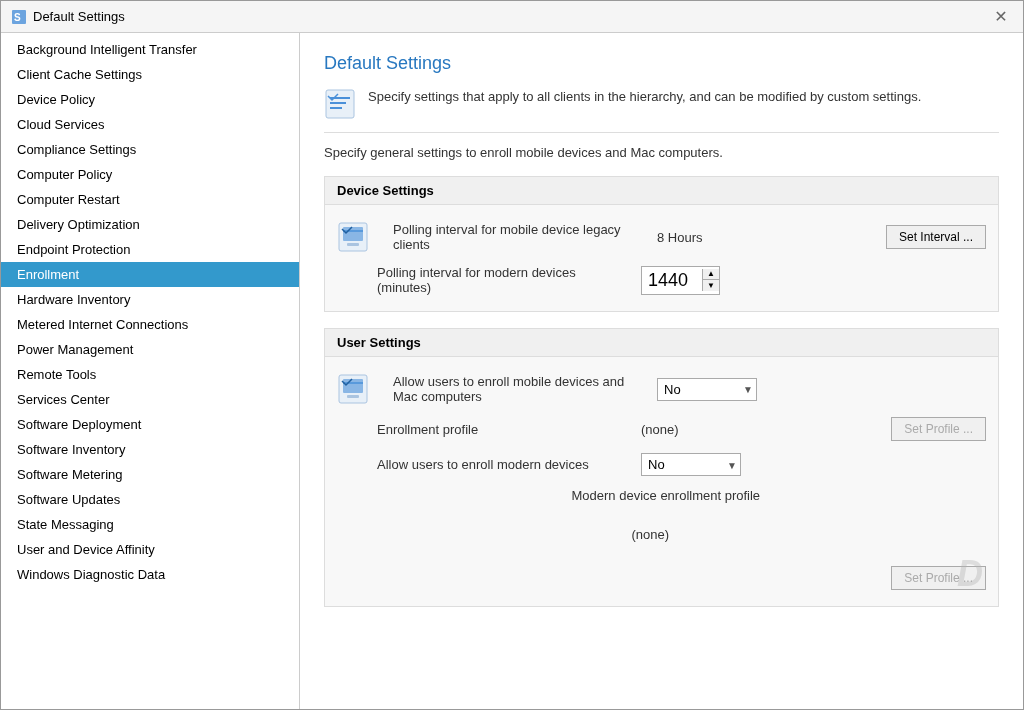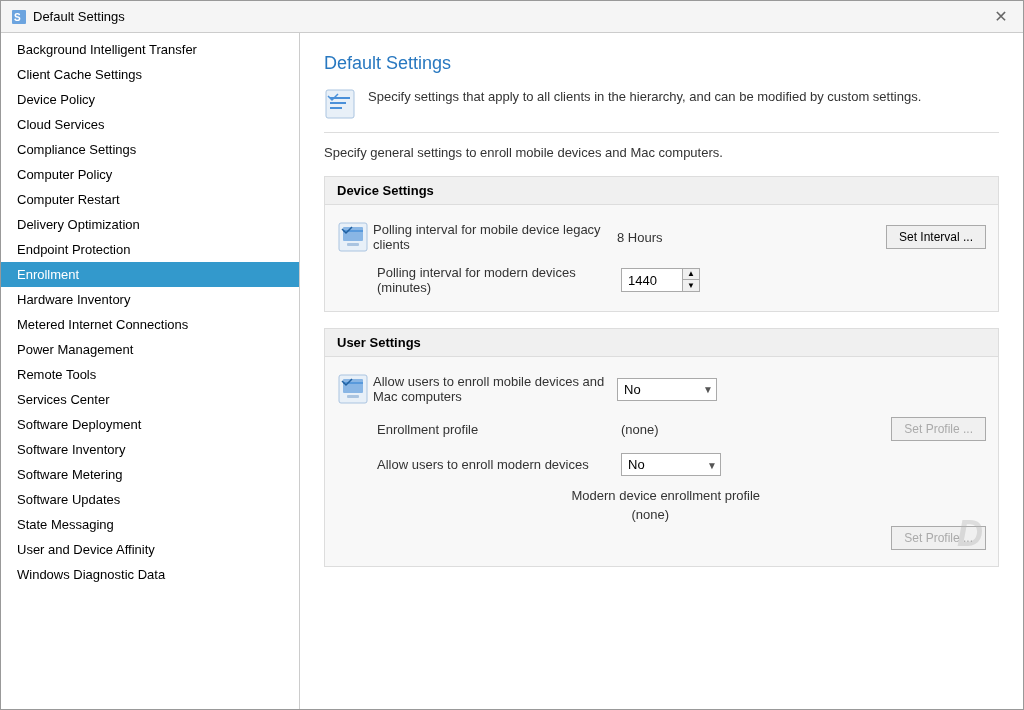--- a/index.html
+++ b/index.html
@@ -121,21 +121,21 @@
       font-weight: bold;
       font-size: 13px;
     }
     .section-content {
       padding: 10px 12px;
     }
     .setting-row {
       display: flex;
       align-items: center;
       padding: 6px 0;
-      gap: 4px;
+      gap: 24px;
     }
     .setting-row-icon {
       width: 32px;
       height: 32px;
       flex-shrink: 0;
     }
     .setting-label {
       flex: 1;
       font-size: 13px;
       color: #333;
@@ -189,21 +189,21 @@
       display: flex;
       align-items: center;
       border: 1px solid #aaa;
       background: #fff;
     }
     .spinner-input {
       border: none;
       outline: none;
       width: 60px;
       padding: 3px 6px;
-      font-size: 13px;
+      font-size: 18px;
       text-align: left;
     }
     .spinner-btns {
       display: flex;
       flex-direction: column;
       border-left: 1px solid #aaa;
     }
     .spinner-btn {
       width: 16px;
       height: 11px;

